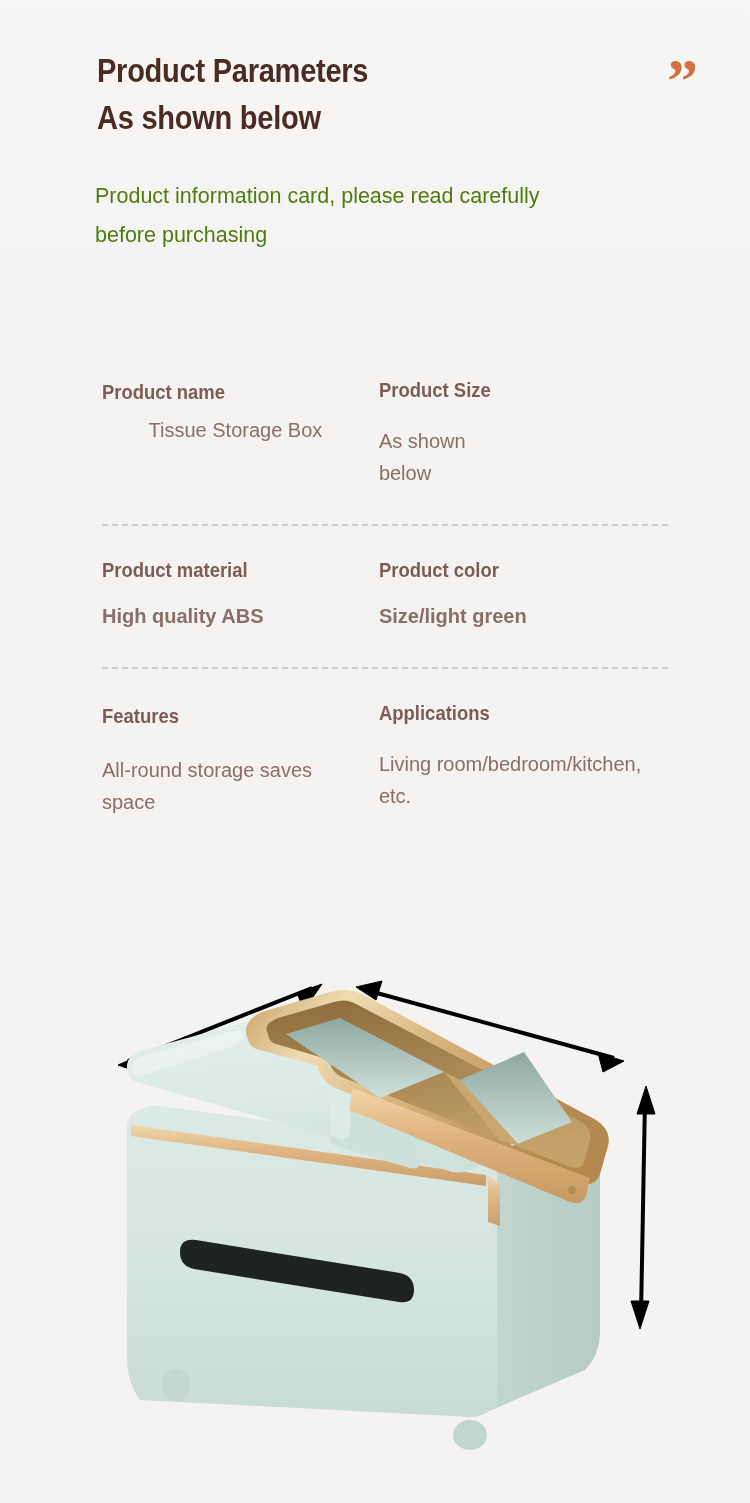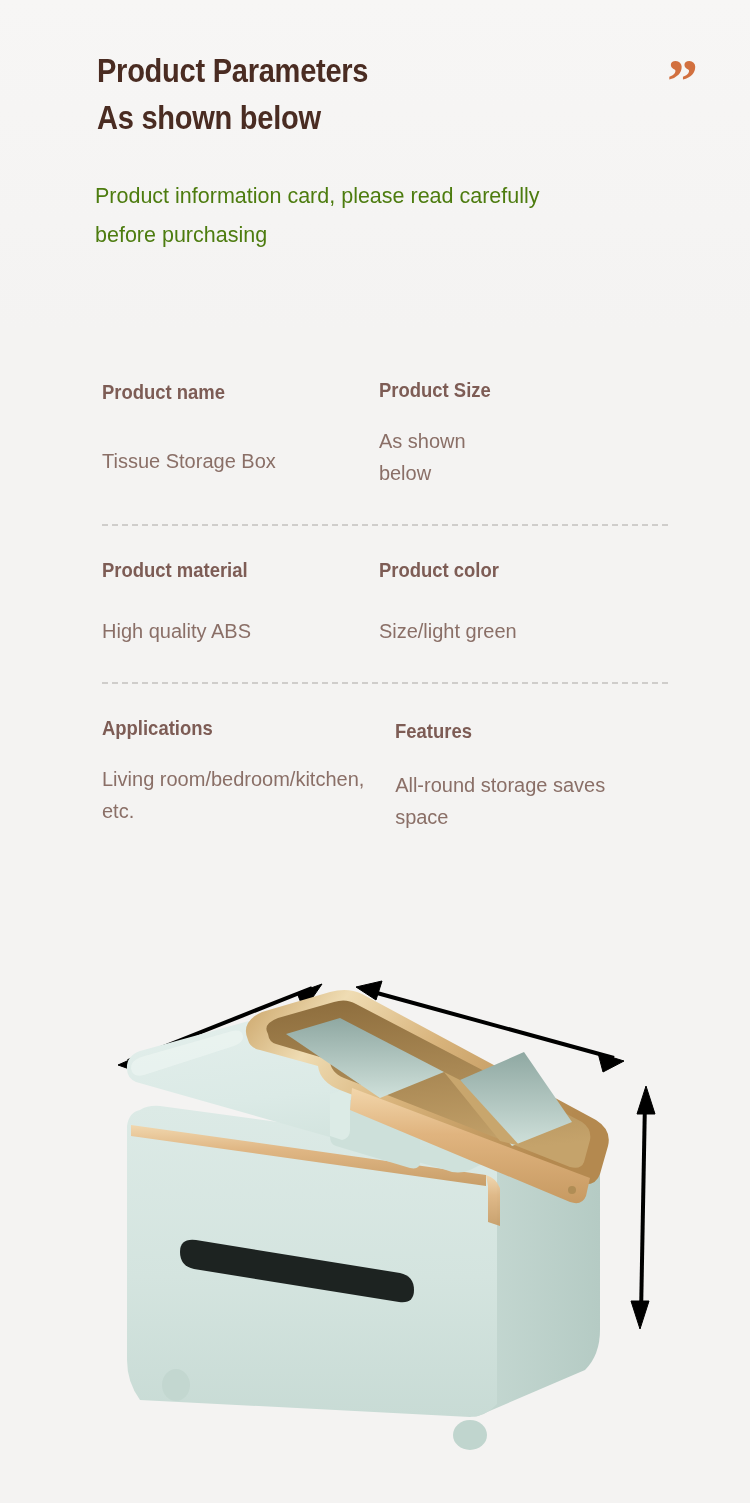--- a/index.html
+++ b/index.html
@@ -96,26 +96,26 @@
     white-space: nowrap;
   }
   .spec-value {
     color: #8a6f67;
     font-size: 20px;
     line-height: 1.62;
     white-space: pre-line;
   }
 
   .spec-row.r1 .spec-cell.left .spec-label  { margin-top: 0px; }
-  .spec-row.r1 .spec-cell.left .spec-value  { margin-top: 40px; }
+  .spec-row.r1 .spec-cell.left .spec-value  { margin-top: 9px; text-align: center; }
   .spec-row.r1 .spec-cell.right .spec-label { margin-top: -2px; }
   .spec-row.r1 .spec-cell.right .spec-value { margin-top: 22px; }
 
   .spec-row.r2 .spec-cell .spec-label { margin-top: 0; }
-  .spec-row.r2 .spec-cell .spec-value { margin-top: 32px; }
+  .spec-row.r2 .spec-cell .spec-value { margin-top: 17px; font-weight: bold; }
 
   .spec-row.r3 .spec-cell.left  .spec-label { margin-top: 3px; }
   .spec-row.r3 .spec-cell.left  .spec-value { margin-top: 25px; }
   .spec-row.r3 .spec-cell.right .spec-label { margin-top: 0px; }
   .spec-row.r3 .spec-cell.right .spec-value { margin-top: 22px; }
 
   .divider {
     width: 570px;
     height: 2px;
     background-image: repeating-linear-gradient(
@@ -179,29 +179,29 @@
       <div class="spec-label">Product color</div>
       <div class="spec-value">Size/light green</div>
     </div>
   </div>
 
   <div class="row-gap-1"></div>
   <div class="divider"></div>
   <div class="row-gap-2"></div>
 
   <div class="spec-row r3">
+    <div class="spec-cell left">
+      <div class="spec-label">Features</div>
+      <div class="spec-value">All-round storage saves
+space</div>
+    </div>
     <div class="spec-cell right">
       <div class="spec-label">Applications</div>
       <div class="spec-value">Living room/bedroom/kitchen,
 etc.</div>
-    </div>
-    <div class="spec-cell left">
-      <div class="spec-label">Features</div>
-      <div class="spec-value">All-round storage saves
-space</div>
     </div>
   </div>
 
 </div>
 
 <div class="product-figure">
   <svg width="750" height="573" viewBox="0 0 750 573" xmlns="http://www.w3.org/2000/svg">
     <defs>
       <linearGradient id="gFront" x1="0" y1="0" x2="0" y2="1">
         <stop offset="0%" stop-color="#dceae6"></stop>

